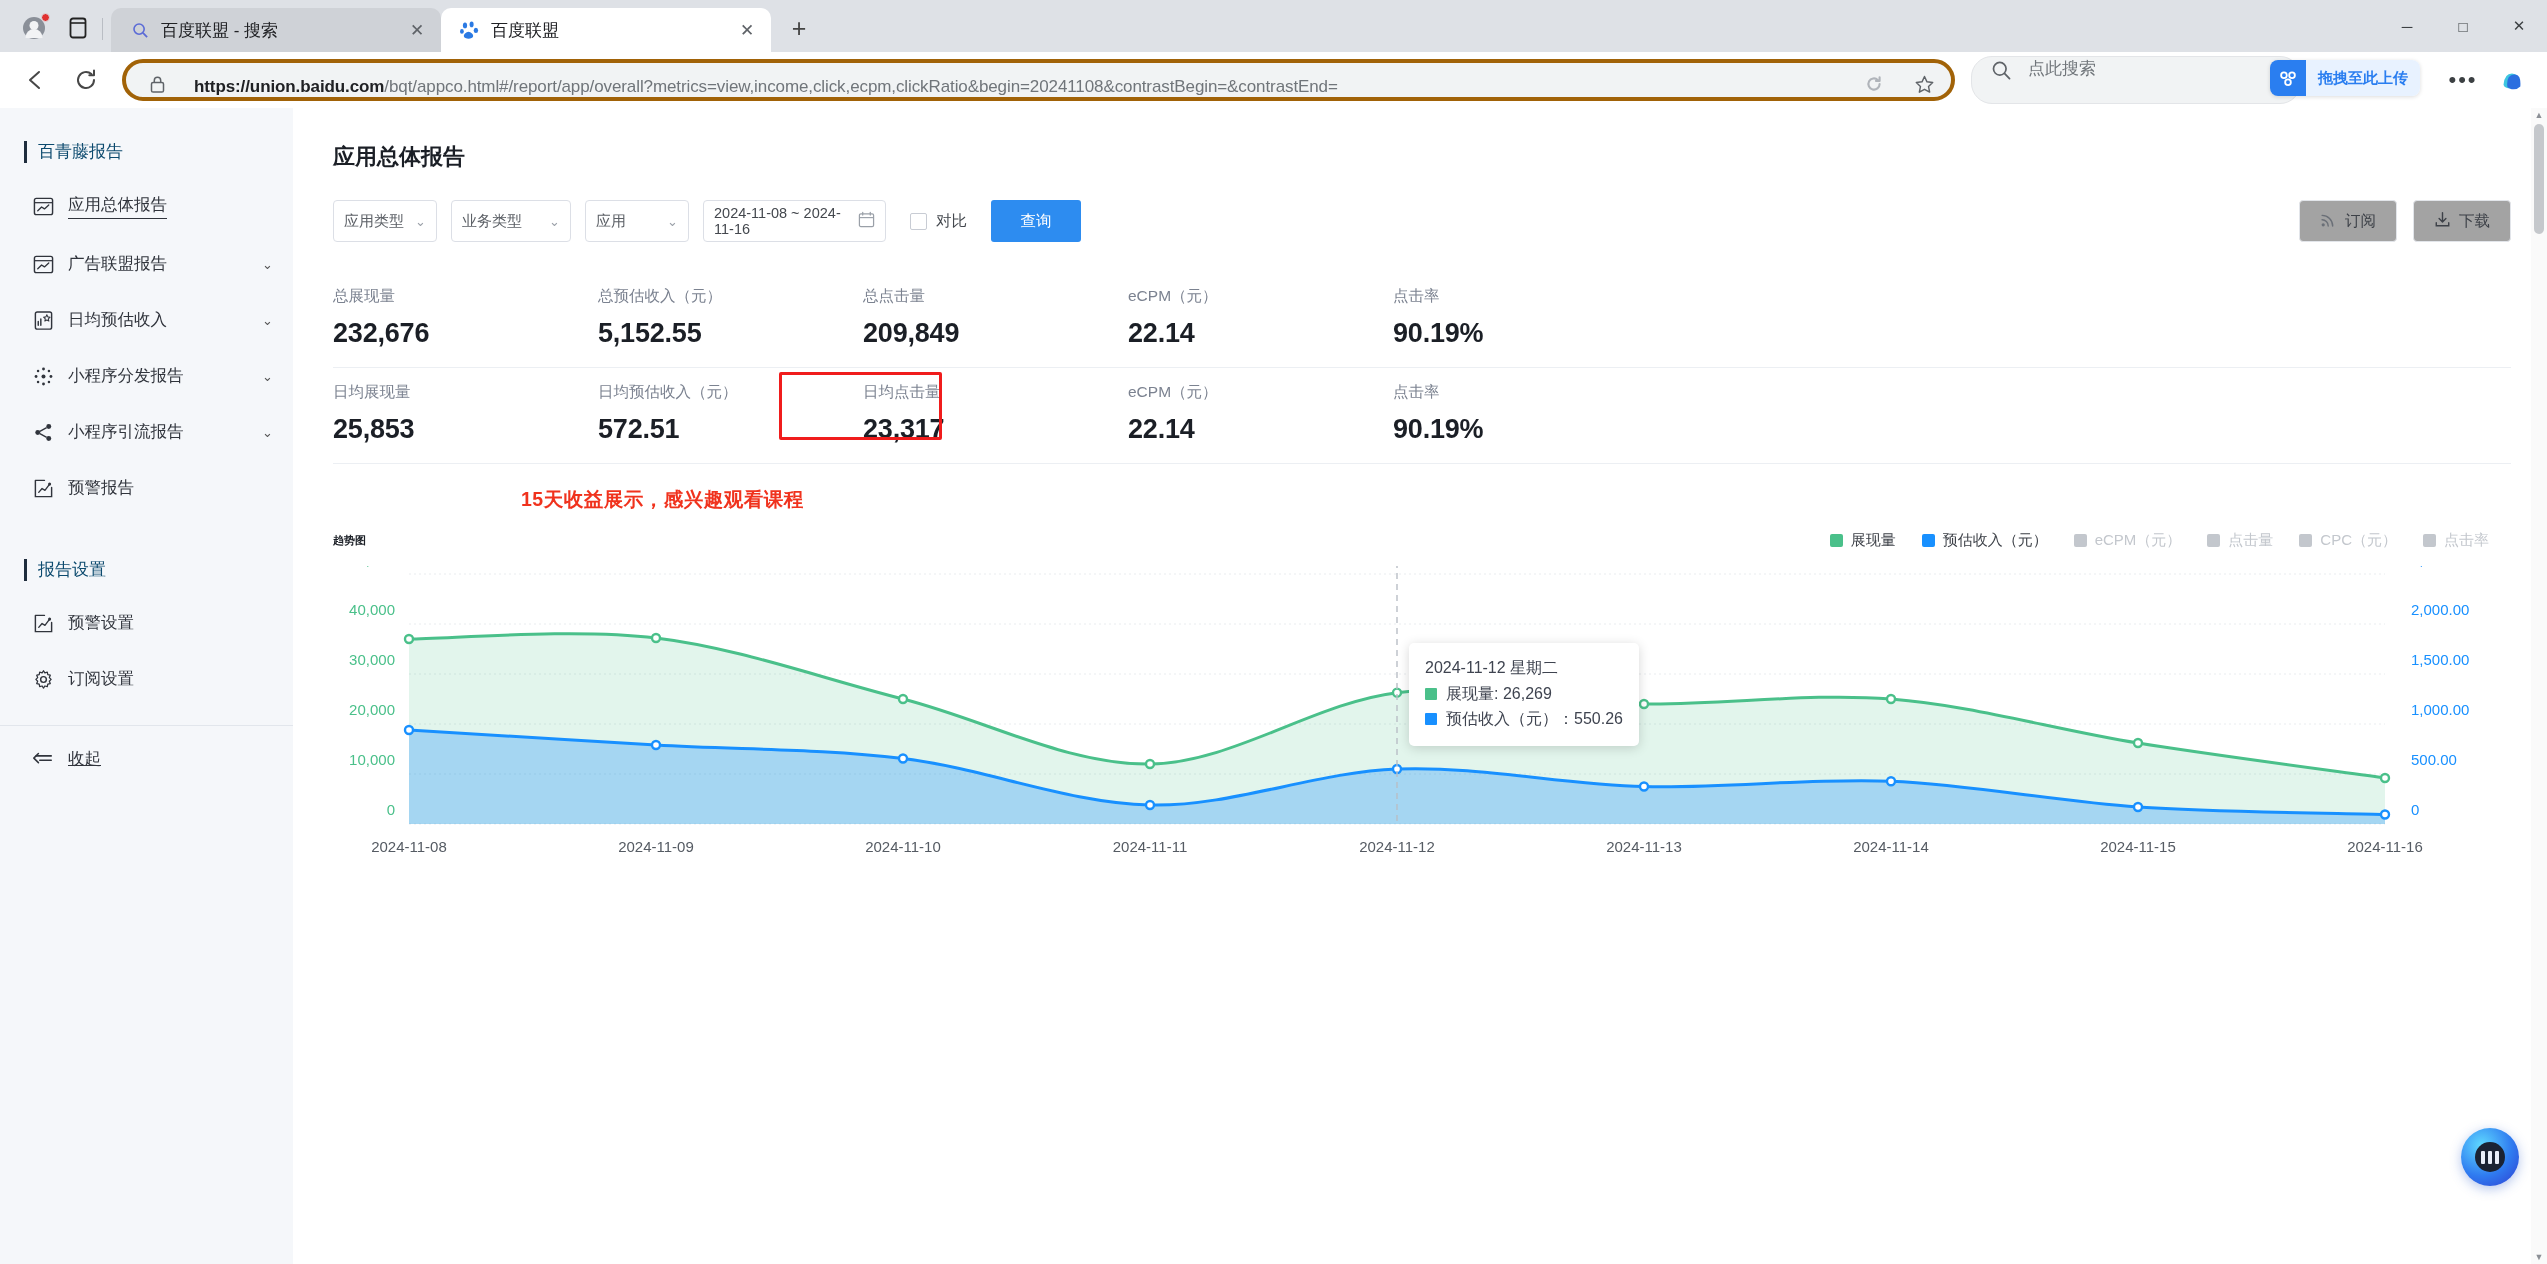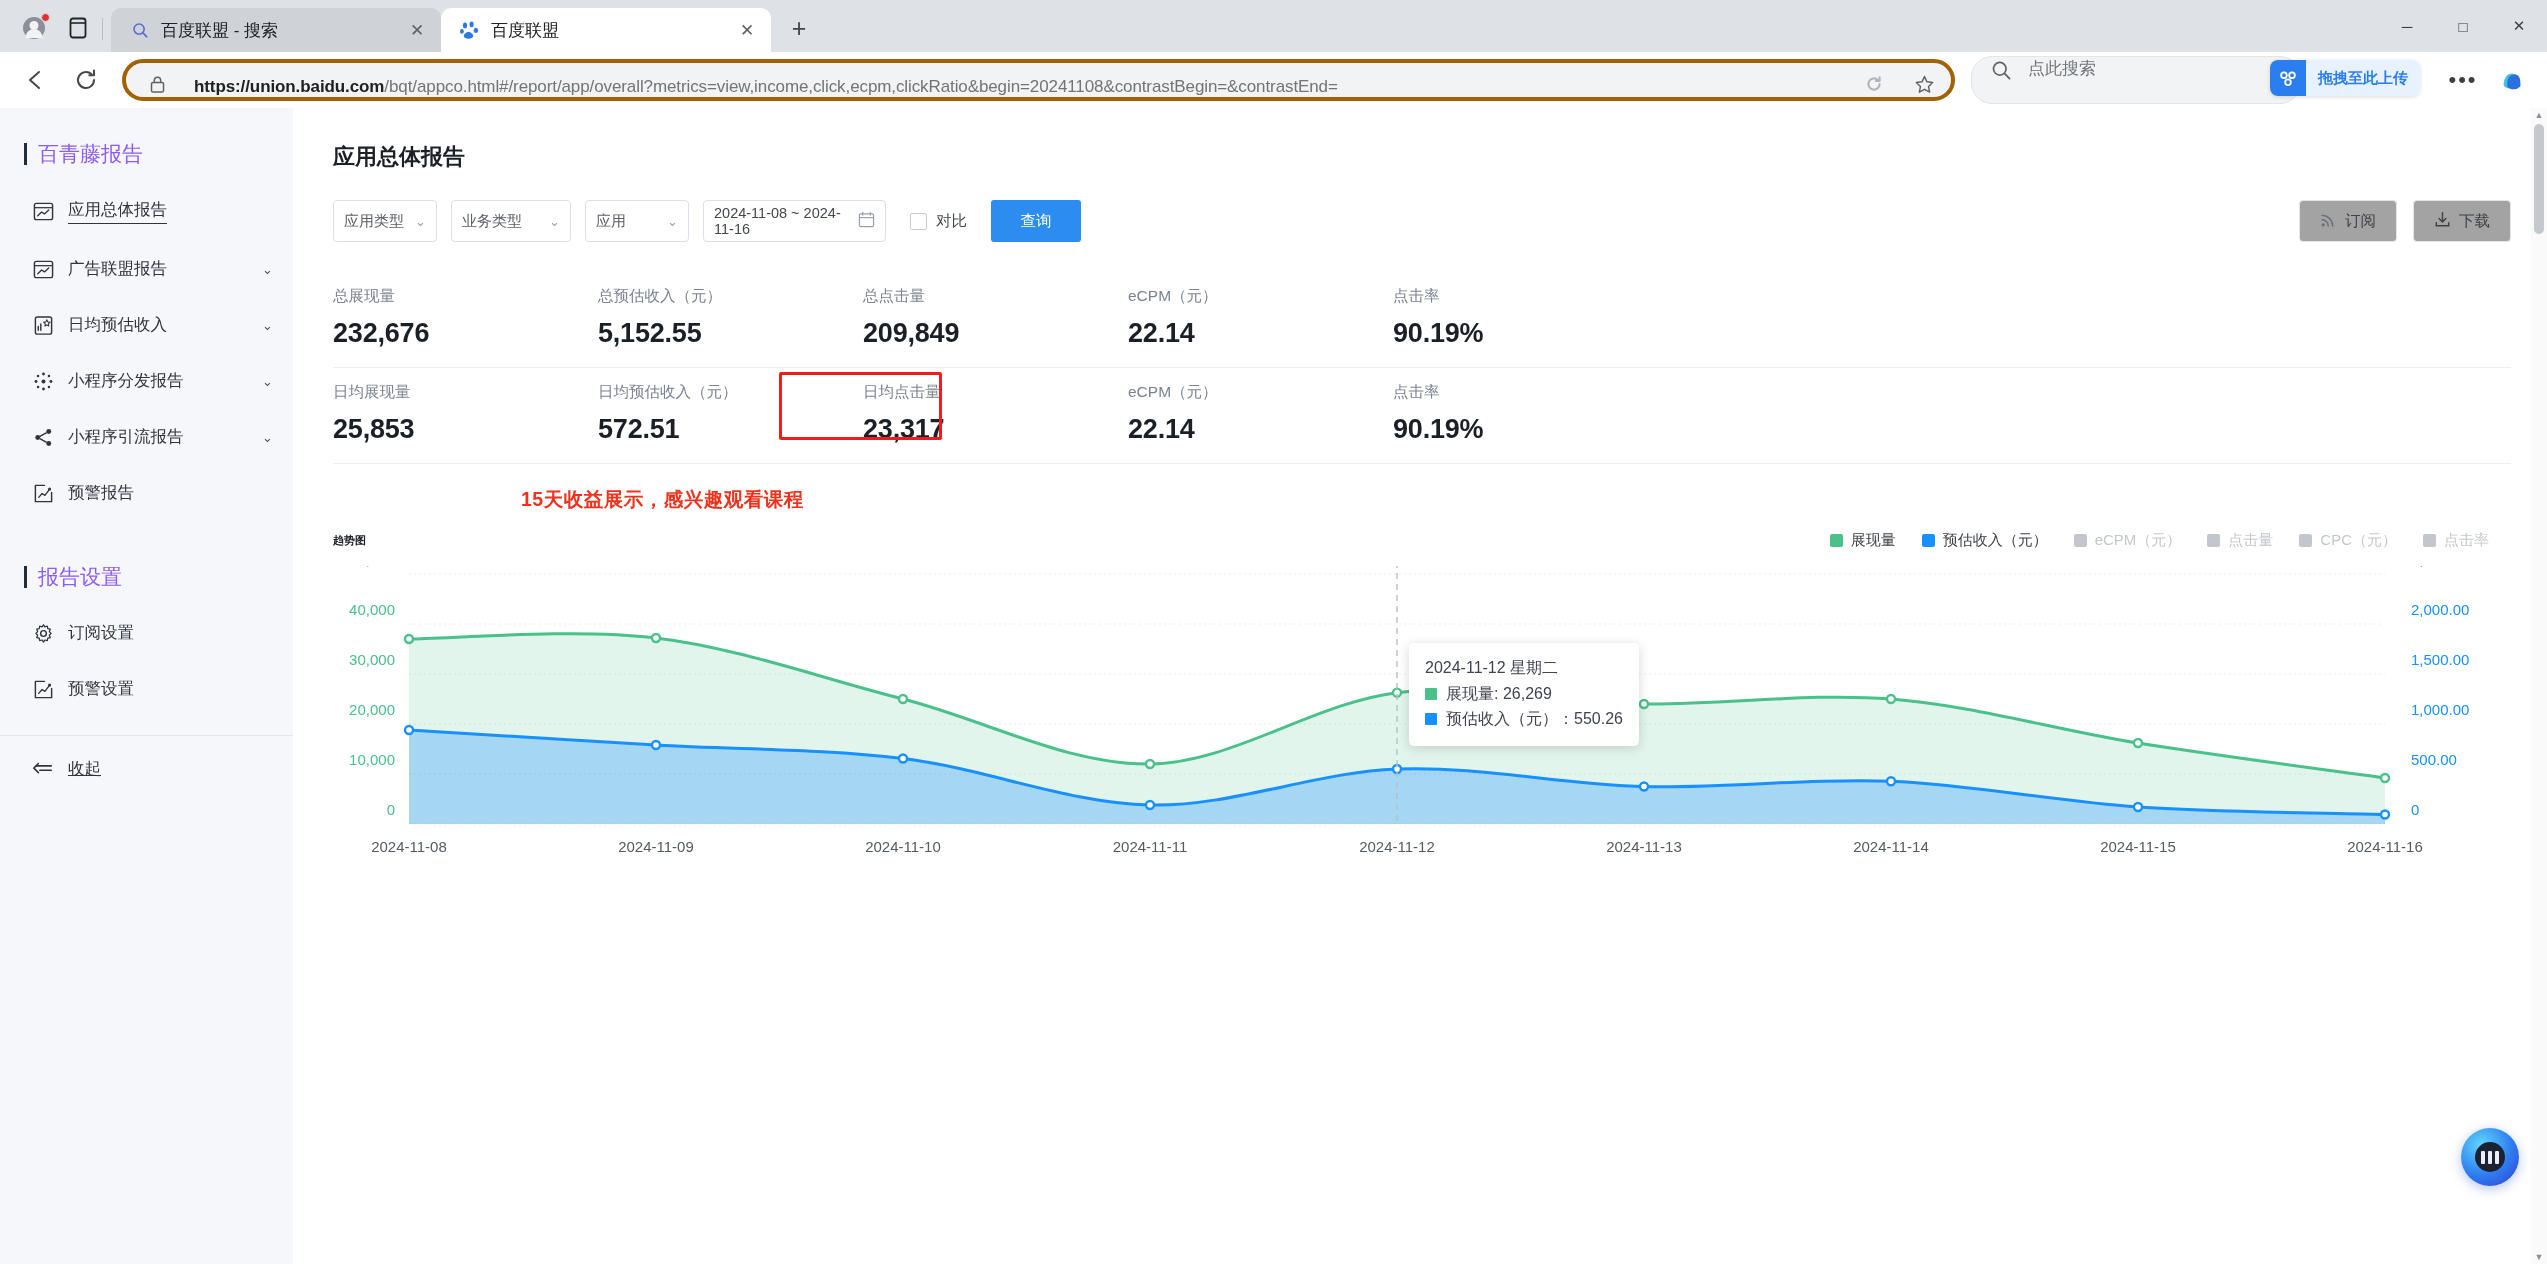--- a/index.html
+++ b/index.html
@@ -79,21 +79,21 @@
   .tb-right{ display:flex; align-items:center; gap:4px; margin-left:134px; }
   .dots-btn{ width:44px;height:44px; display:flex;align-items:center;justify-content:center; color:#3c4043; font-size:22px; letter-spacing:2px;}
   .copilot-btn{ width:44px;height:44px; display:flex;align-items:center;justify-content:center;}
 
   
   .viewport{ flex:1; display:flex; background:#fff; position:relative; overflow:hidden; }
 
   
   .sidebar{ width:293px; flex:none; background:#f5f7fa; display:flex; flex-direction:column; padding-top:18px; }
   .side-group-title{
-    font-size:21px; color:#8b5cf6; font-weight:400;
+    font-size:17px; color:#0c4a6e; font-weight:400;
     padding: 14px 0 14px 38px; position:relative;
   }
   .side-group-title::before{
     content:""; position:absolute; left:24px; top:50%; transform:translateY(-50%);
     width:3px; height:22px; background:#1f2d3d;
   }
   .side-item{
     display:flex; align-items:center; gap:14px; padding: 17px 20px 17px 32px;
     font-size:16.5px; color:#30343c; position:relative;
   }
@@ -385,36 +385,36 @@
             </svg>
         </span>
         <span class="lbl">预警报告</span>
       </div>
 
       <div class="side-group-title" style="margin-top:28px;">报告设置</div>
 
       <div class="side-item">
         <span class="side-ico">
           <svg width="21" height="21" viewBox="0 0 22 22">
-              <circle cx="11" cy="11" r="3" fill="none" stroke="#30343c" stroke-width="1.5"></circle>
-              <path d="M11 1.8 l1.4 2.2 2.6 -.7 .5 2.6 2.6 .6 -1 2.5 1.9 1.9 -1.9 1.9 1 2.5 -2.6 .6 -.5 2.6 -2.6 -.7 -1.4 2.2 -1.4 -2.2 -2.6 .7 -.5 -2.6 -2.6 -.6 1 -2.5 -1.9 -1.9 1.9 -1.9 -1 -2.5 2.6 -.6 .5 -2.6 2.6 .7z" fill="none" stroke="#30343c" stroke-width="1.3" stroke-linejoin="round"></path>
-            </svg>
-        </span>
-        <span class="lbl">订阅设置</span>
-      </div>
-
-      <div class="side-item">
-        <span class="side-ico">
-          <svg width="21" height="21" viewBox="0 0 22 22">
               <path d="M2.5 2.5 H12 M2.5 2.5 V19.5 H19.5 V10" fill="none" stroke="#30343c" stroke-width="1.5" stroke-linecap="round"></path>
               <path d="M6 15 L9.5 11 L12.5 13 L17 7" fill="none" stroke="#30343c" stroke-width="1.4" stroke-linecap="round" stroke-linejoin="round"></path>
               <circle cx="17.4" cy="6.4" r="1.6" fill="#30343c"></circle>
             </svg>
         </span>
         <span class="lbl">预警设置</span>
+      </div>
+
+      <div class="side-item">
+        <span class="side-ico">
+          <svg width="21" height="21" viewBox="0 0 22 22">
+              <circle cx="11" cy="11" r="3" fill="none" stroke="#30343c" stroke-width="1.5"></circle>
+              <path d="M11 1.8 l1.4 2.2 2.6 -.7 .5 2.6 2.6 .6 -1 2.5 1.9 1.9 -1.9 1.9 1 2.5 -2.6 .6 -.5 2.6 -2.6 -.7 -1.4 2.2 -1.4 -2.2 -2.6 .7 -.5 -2.6 -2.6 -.6 1 -2.5 -1.9 -1.9 1.9 -1.9 -1 -2.5 2.6 -.6 .5 -2.6 2.6 .7z" fill="none" stroke="#30343c" stroke-width="1.3" stroke-linejoin="round"></path>
+            </svg>
+        </span>
+        <span class="lbl">订阅设置</span>
       </div>
 
       <div class="side-divider"></div>
 
       <div class="collapse-row">
         <span class="side-ico">
           <svg width="22" height="18" viewBox="0 0 24 18">
               <path d="M7 3 L2 8 L7 13" fill="none" stroke="#30343c" stroke-width="1.7" stroke-linecap="round" stroke-linejoin="round"></path>
               <line x1="4.5" y1="5.6" x2="21" y2="5.6" stroke="#30343c" stroke-width="1.7" stroke-linecap="round"></line>
               <line x1="8.5" y1="10.4" x2="21" y2="10.4" stroke="#30343c" stroke-width="1.7" stroke-linecap="round"></line>

